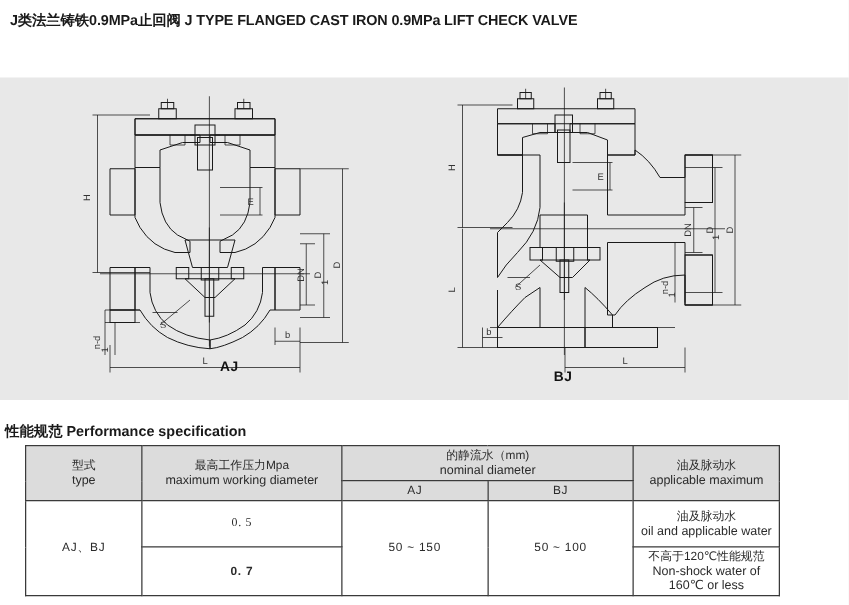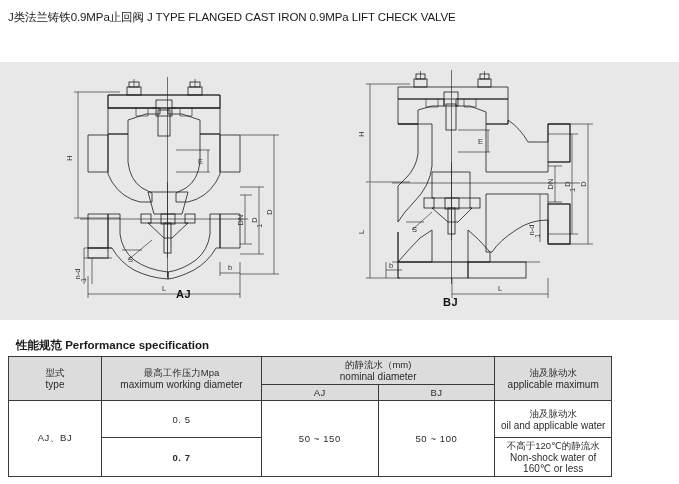--- a/index.html
+++ b/index.html
@@ -11,42 +11,42 @@
     position:relative;
     overflow:hidden;
   }
   
   .doc-header{position:absolute;left:8px;top:6px;right:8px;}
   .doc-code{
     font-size:19px;font-weight:bold;letter-spacing:-0.3px;
     color:#1a1a1a;line-height:22px;
   }
   .doc-sub{
-    font-size:11.5px;font-weight:normal;color:#1a1a1a;
+    font-size:11.5px;font-weight:bold;color:#1a1a1a;
     line-height:14px;margin-top:4px;letter-spacing:-0.1px;
   }
   
   .drawing-panel{
     position:absolute;left:0;top:62px;width:679px;height:258px;
     background:#e8e8e8;
   }
   .drawing-panel svg{display:block;}
   .fig-caption{
     position:absolute;font-size:11px;font-weight:bold;color:#111;
     letter-spacing:0.5px;
   }
   #cap-aj{left:176px;top:288px;}
   #cap-bj{left:443px;top:296px;}
   
   .spec-title{
-    position:absolute;left:16px;top:338px;
+    position:absolute;left:4px;top:338px;
     font-size:11.5px;font-weight:bold;color:#1a1a1a;
   }
   .spec-table{
-    position:absolute;left:8px;top:356px;width:604px;
+    position:absolute;left:20px;top:356px;width:604px;
     border-collapse:collapse;
     table-layout:fixed;
   }
   .spec-table th,.spec-table td{
     border:1px solid #3a3a3a;
     text-align:center;
     vertical-align:middle;
     font-weight:normal;
     color:#2b2b2b;
     padding:2px 2px;
@@ -379,29 +379,29 @@
       </th>
     </tr>
     <tr>
       <th class="col-aj sub-head">AJ</th>
       <th class="col-bj sub-head">BJ</th>
     </tr>
   </thead>
   <tbody>
     <tr>
       <td rowspan="2" class="val">AJ、BJ</td>
-      <td class="val" style="height:32px;">0. 5</td>
+      <td class="val" style="height:32px;font-family:Liberation Serif, serif;">0. 5</td>
       <td rowspan="2" class="val">50 ~ 150</td>
       <td rowspan="2" class="val">50 ~ 100</td>
       <td>
         <span class="cn">油及脉动水</span>
         <span class="en">oil and applicable water</span>
       </td>
     </tr>
     <tr>
       <td class="val" style="height:32px;font-weight:bold;">0. 7</td>
       <td>
-        <span class="cn">不高于120℃的静流水</span>
+        <span class="cn">不高于120℃性能规范</span>
         <span class="en">Non-shock water of 160℃ or less</span>
       </td>
     </tr>
   </tbody>
 </table>
 
 </body></html>

